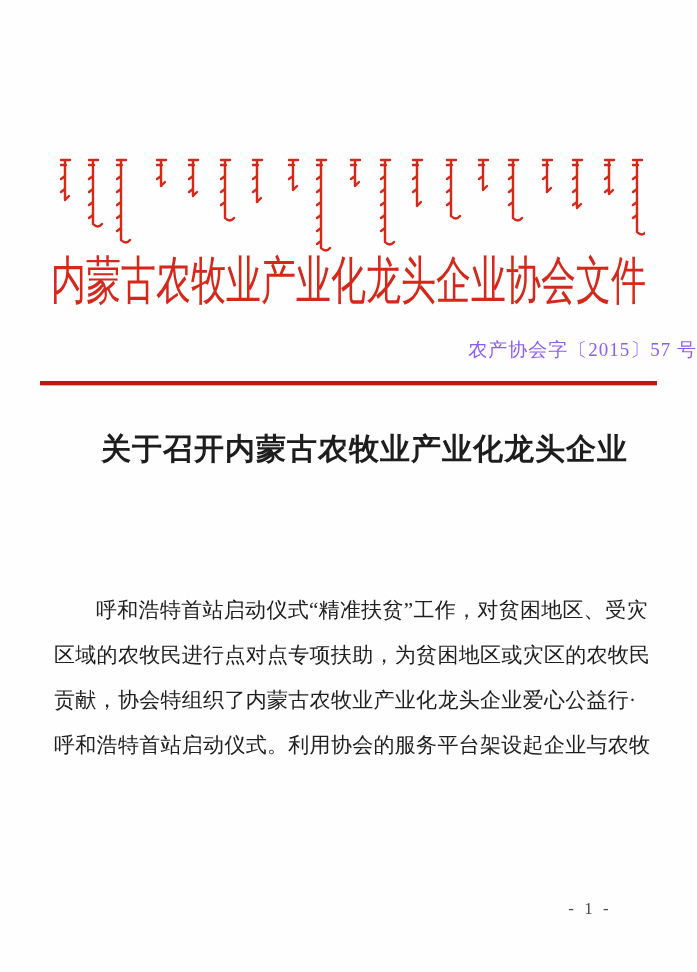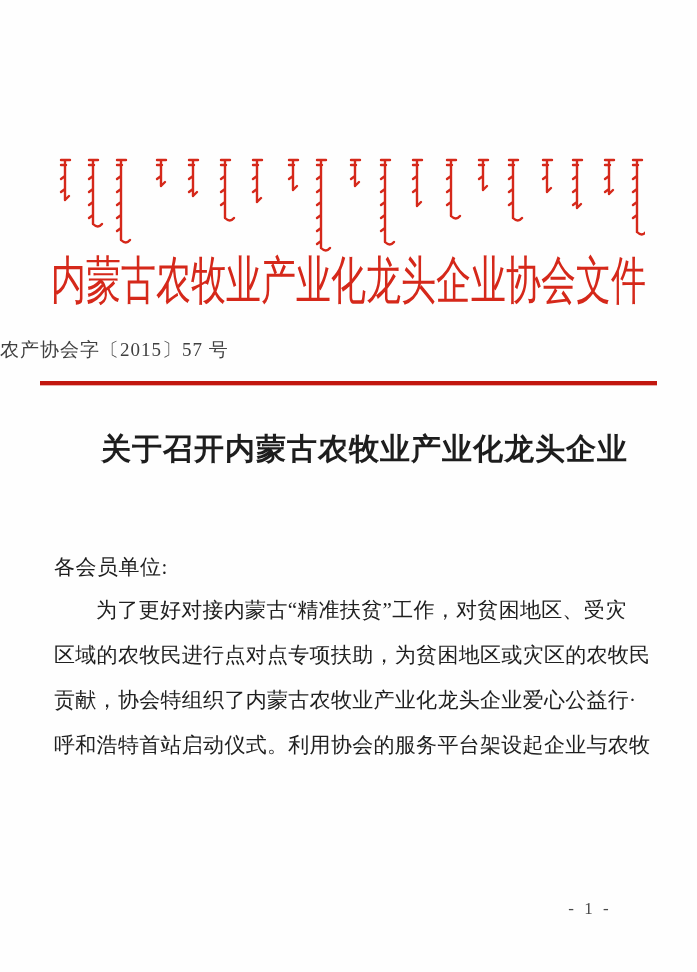--- a/index.html
+++ b/index.html
@@ -33,22 +33,22 @@
     letter-spacing:0px;
     white-space:nowrap;
   }
   .org-title .stretch{
     display:inline-block;
     transform:scaleY(1.48);
     transform-origin:center top;
   }
   .doc-number{
     position:absolute;left:0;top:337px;width:697px;
-    text-align:left;
-    color:#404040;
+    text-align:right;
+    color:#8b5cf6;
     font-size:19px;
     letter-spacing:1px;
   }
   .red-rule{
     position:absolute;left:40px;top:381px;
     width:617px;height:4px;
     background:var(--rule-red);
     box-shadow:0 1px 0 rgba(194,23,15,.35);
   }
   .notice-title{
@@ -123,24 +123,23 @@
   </div>
 
   <div class="doc-number">农产协会字〔2015〕57 号</div>
 
   <div class="red-rule"></div>
 
   <div class="notice-title">
     <div>关于召开内蒙古农牧业产业化龙头企业</div>
   </div>
 
-  <div class="salutation">各会员单位:</div>
 
   <div class="body-text">
-    <div class="body-line indent">为了更好对接内蒙古“精准扶贫”工作，对贫困地区、受灾</div>
+    <div class="body-line indent">呼和浩特首站启动仪式“精准扶贫”工作，对贫困地区、受灾</div>
     <div class="body-line">区域的农牧民进行点对点专项扶助，为贫困地区或灾区的农牧民</div>
     <div class="body-line">贡献，协会特组织了内蒙古农牧业产业化龙头企业爱心公益行·</div>
     <div class="body-line">呼和浩特首站启动仪式。利用协会的服务平台架设起企业与农牧</div>
   </div>
 
   <div class="page-number">- 1 -</div>
 
 </div>
 
 </body></html>

